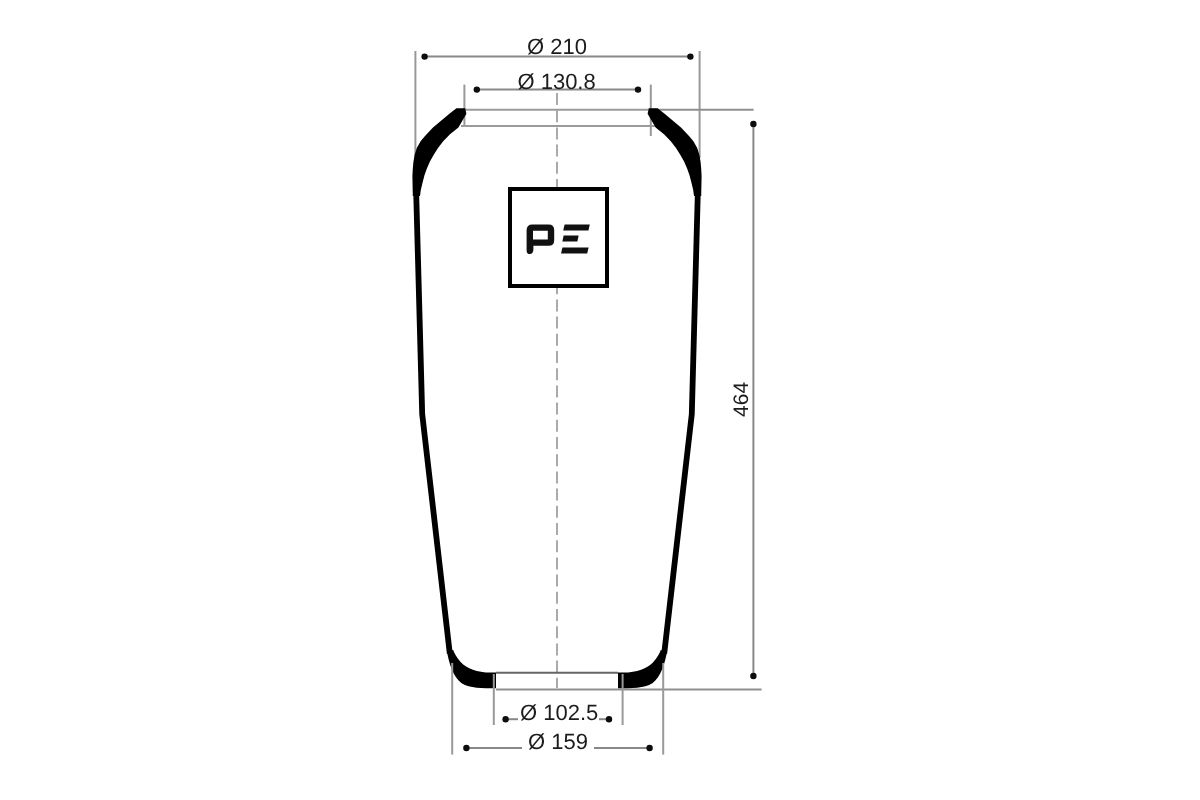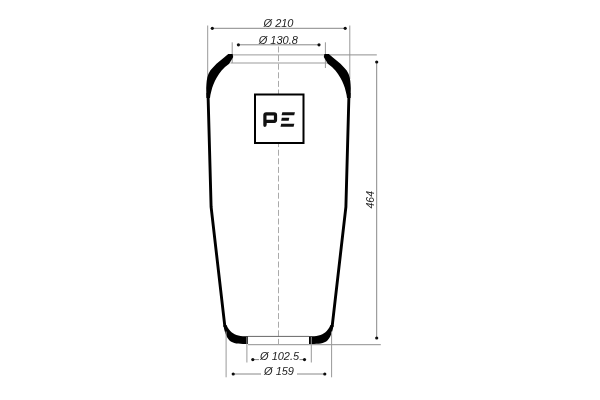--- a/index.html
+++ b/index.html
@@ -1,16 +1,16 @@
 <!DOCTYPE html>
 <html><head>
 <meta charset="utf-8">
 <style>
   html,body{margin:0;padding:0;background:#ffffff;}
-  .wrap{width:600px;height:400px;position:relative;background:#ffffff;overflow:hidden;font-style:italic;}
+  .wrap{width:600px;height:400px;position:relative;background:#ffffff;overflow:hidden;}
   text{font-family:"Liberation Sans",sans-serif;fill:#1c1c1c;}
 </style>
 </head>
 <body>
 <div class="wrap">
 <svg width="600" height="400" viewBox="0 0 600 400" xmlns="http://www.w3.org/2000/svg" shape-rendering="auto">
 
   <line x1="278.5" y1="46.5" x2="278.5" y2="344" stroke="#aaaaaa" stroke-width="1" stroke-dasharray="6 2.6"></line>
 
   <g>

